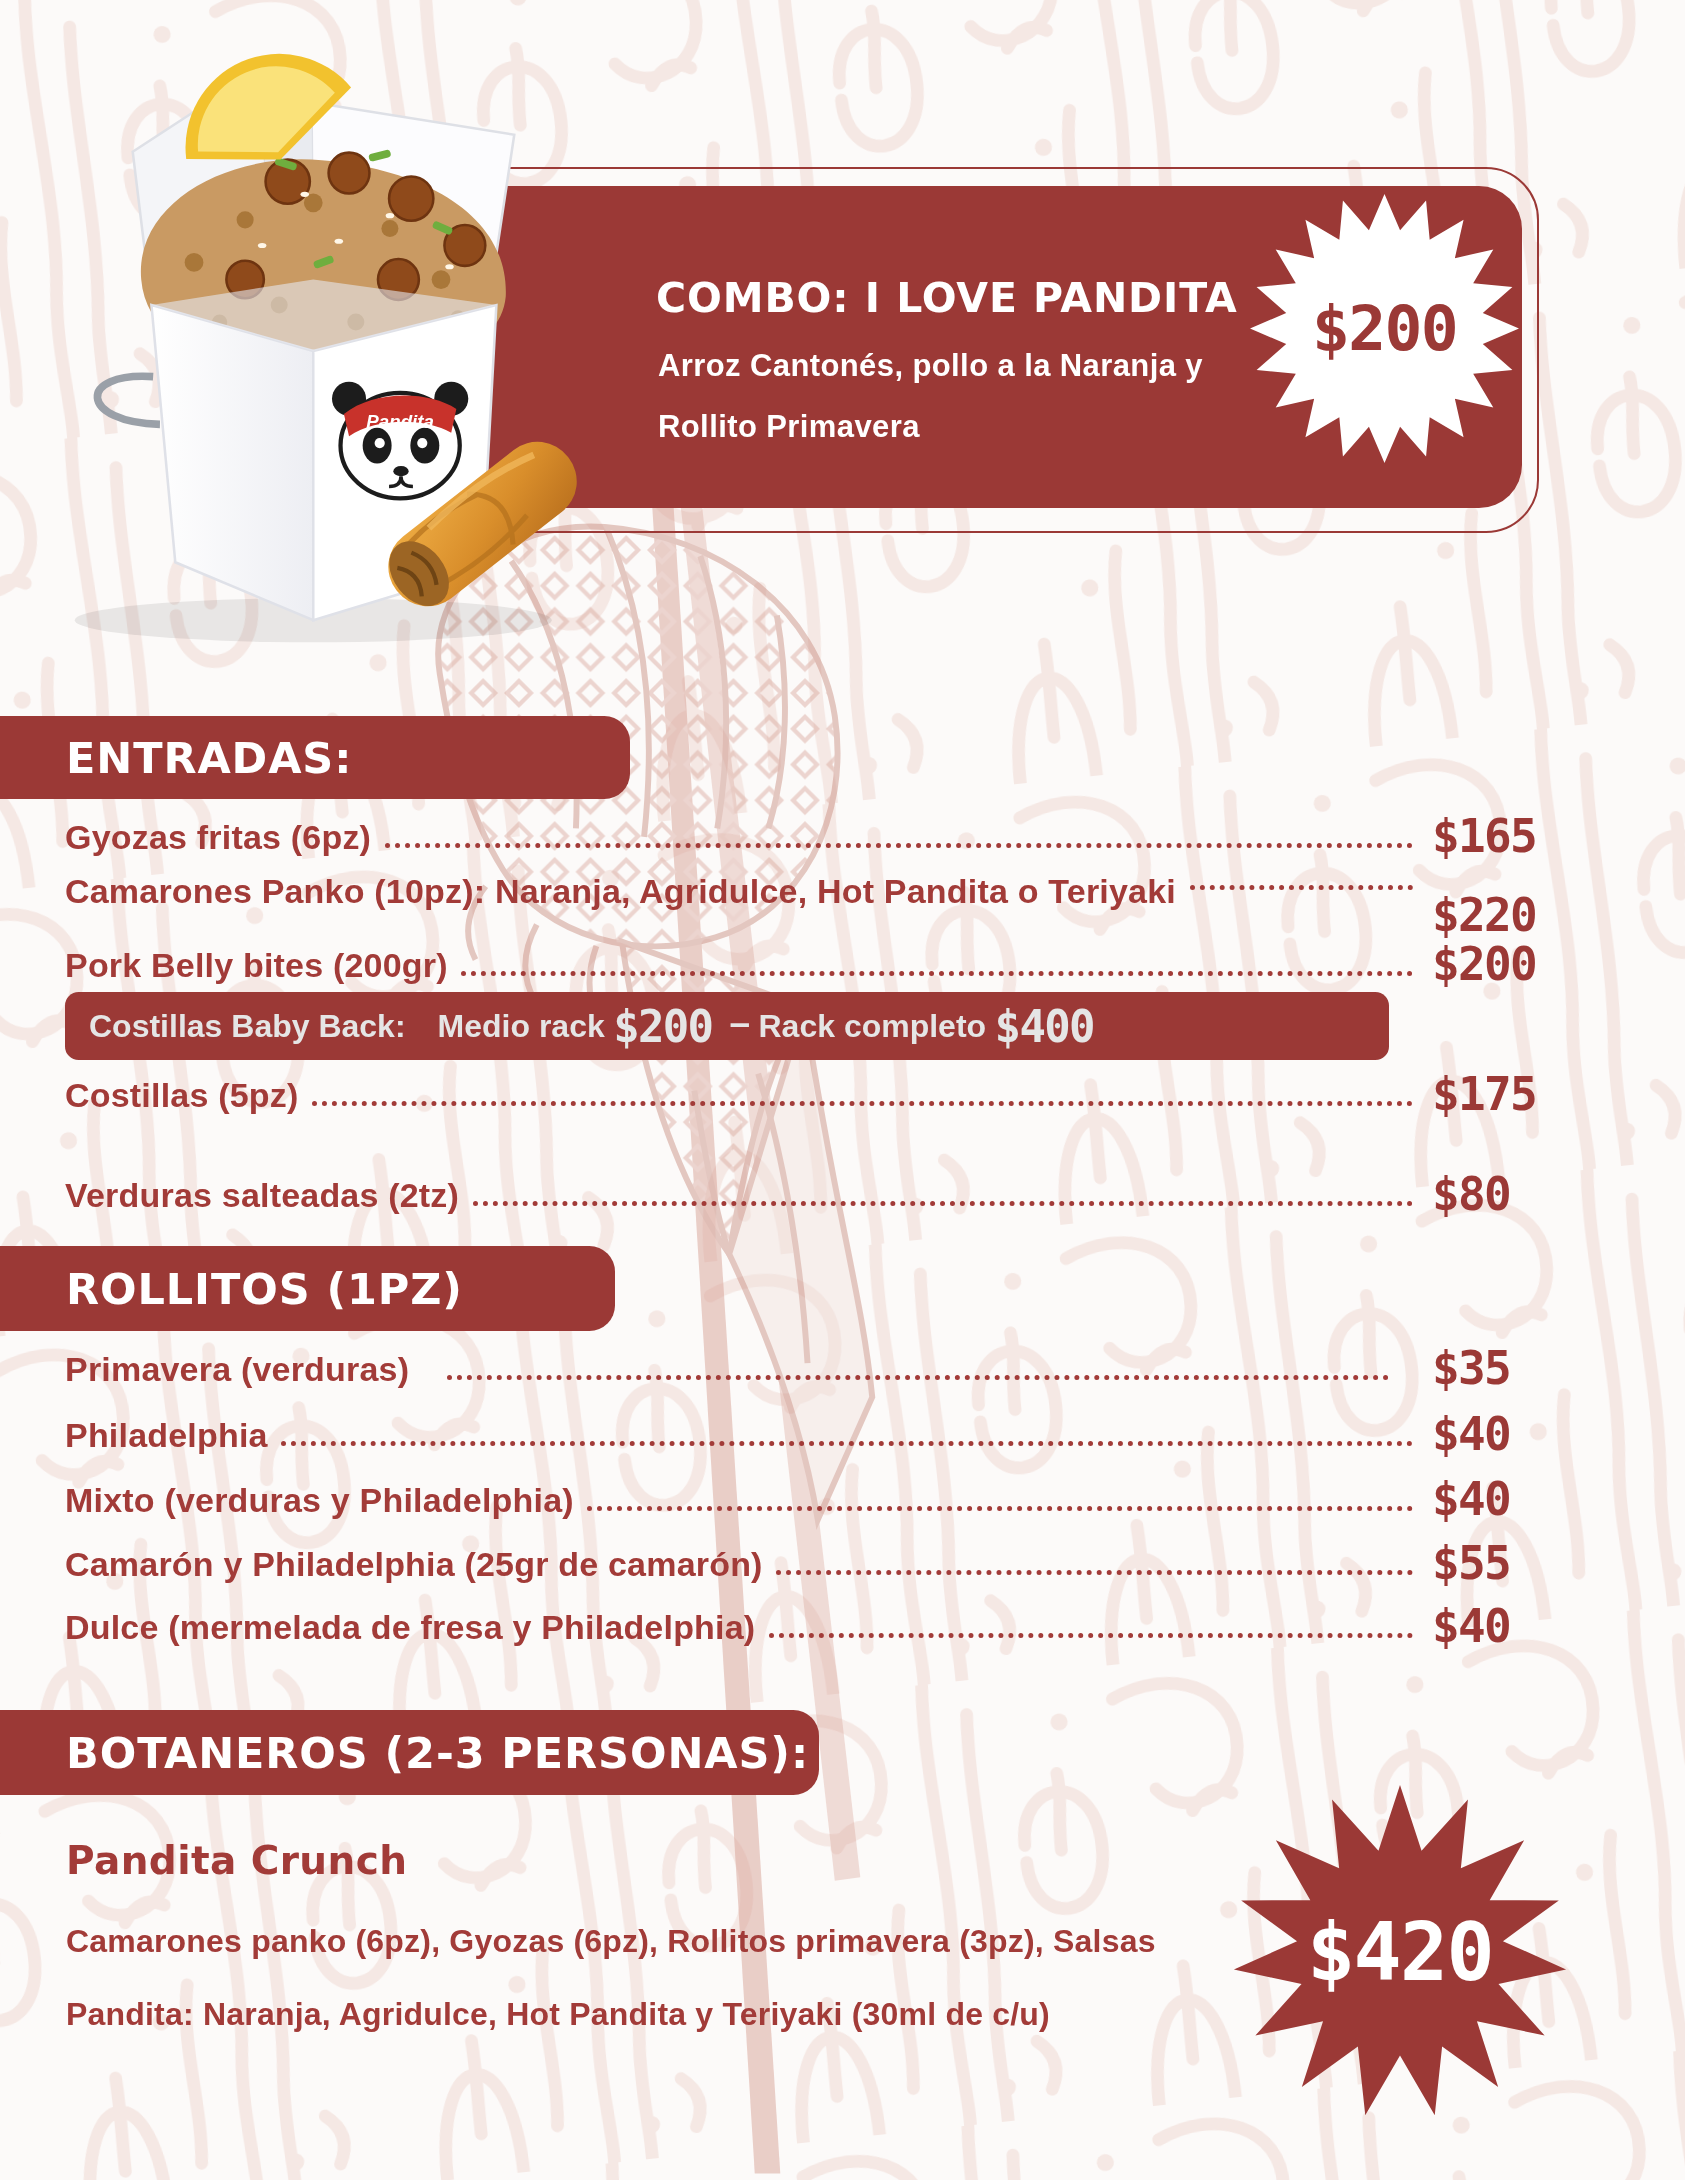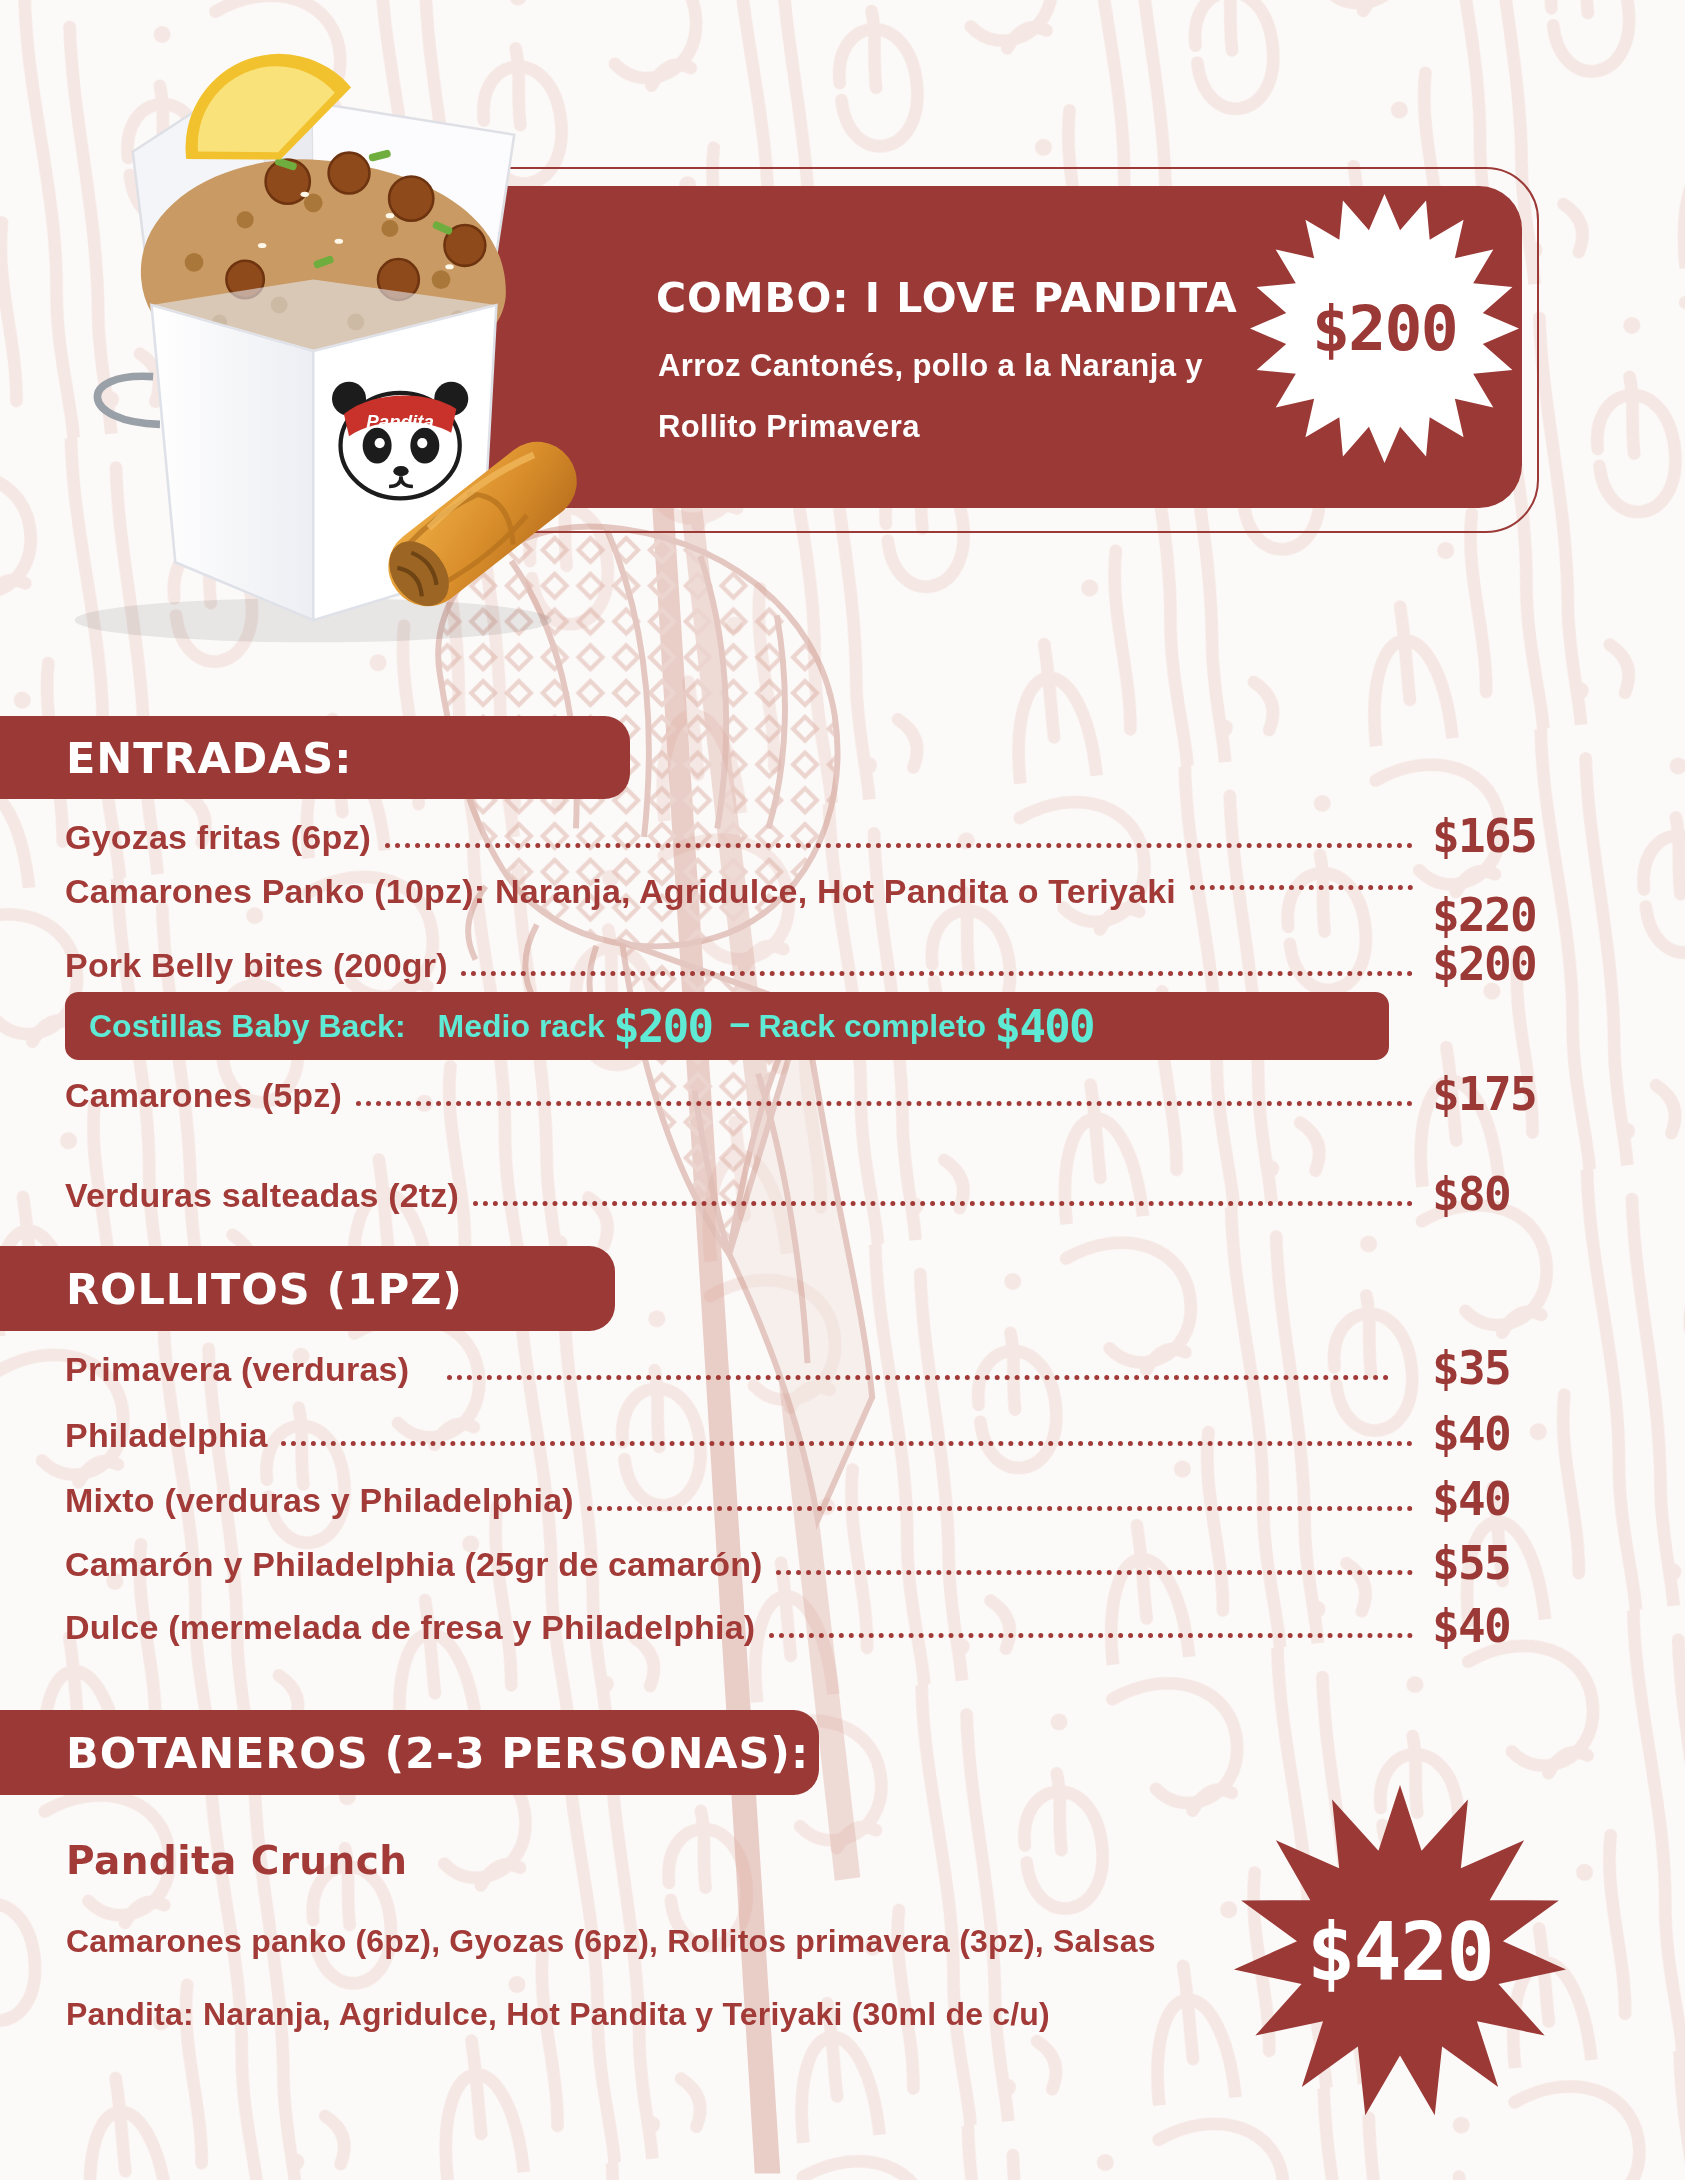--- a/index.html
+++ b/index.html
@@ -77,21 +77,21 @@
   }
   .row-e0{ top:805px; } .row-e1{ top:866px;align-items:center; } .row-e2{ top:933px; }
   .row-e3{ top:1063px; } .row-e4{ top:1163px; }
   .row-r0{ top:1337px;gap:24px; } .row-r1{ top:1403px; } .row-r2{ top:1468px; }
   .row-r3{ top:1532px; } .row-r4{ top:1595px; }
 
   
   .costillas-bar{
     position:absolute; left:65px; top:992px; width:1324px; height:68px;
     background:#9B3936; border-radius:13.6px; z-index:6;
-    display:flex; align-items:center; padding-left:24px; color:#5eead4;
+    display:flex; align-items:center; padding-left:24px; color:#e5e5e5;
   }
   .costillas-bar .c-text{ font-size:32px; font-weight:700; white-space:nowrap; }
   .costillas-bar .c-price{
     font-family:"DejaVu Sans Mono", monospace; font-size:44px; font-weight:700;
     letter-spacing:-1.7px; margin:0 8.5px; white-space:nowrap;
   }
   .costillas-bar .c-gap{ margin-left:32px; }
   .costillas-bar .c-sep{ font-size:37px; font-weight:700; margin:0 8.5px 5.1px 8.5px; }
 
   
@@ -289,21 +289,21 @@
   <div class="costillas-bar">
     <span class="c-text">Costillas Baby Back:</span>
     <span class="c-text c-gap">Medio rack</span>
     <span class="c-price">$200</span>
     <span class="c-sep">–</span>
     <span class="c-text">Rack completo</span>
     <span class="c-price">$400</span>
   </div>
 
   <div class="menu-row row-e3">
-    <span class="item-name">Camarones (5pz)</span>
+    <span class="item-name">Costillas (5pz)</span>
     <span class="dots"></span>
     <span class="item-price">$175</span>
   </div>
   <div class="menu-row row-e4">
     <span class="item-name">Verduras salteadas (2tz)</span>
     <span class="dots"></span>
     <span class="item-price">$80</span>
   </div>
 
   <div class="section-bar bar-rollitos">

